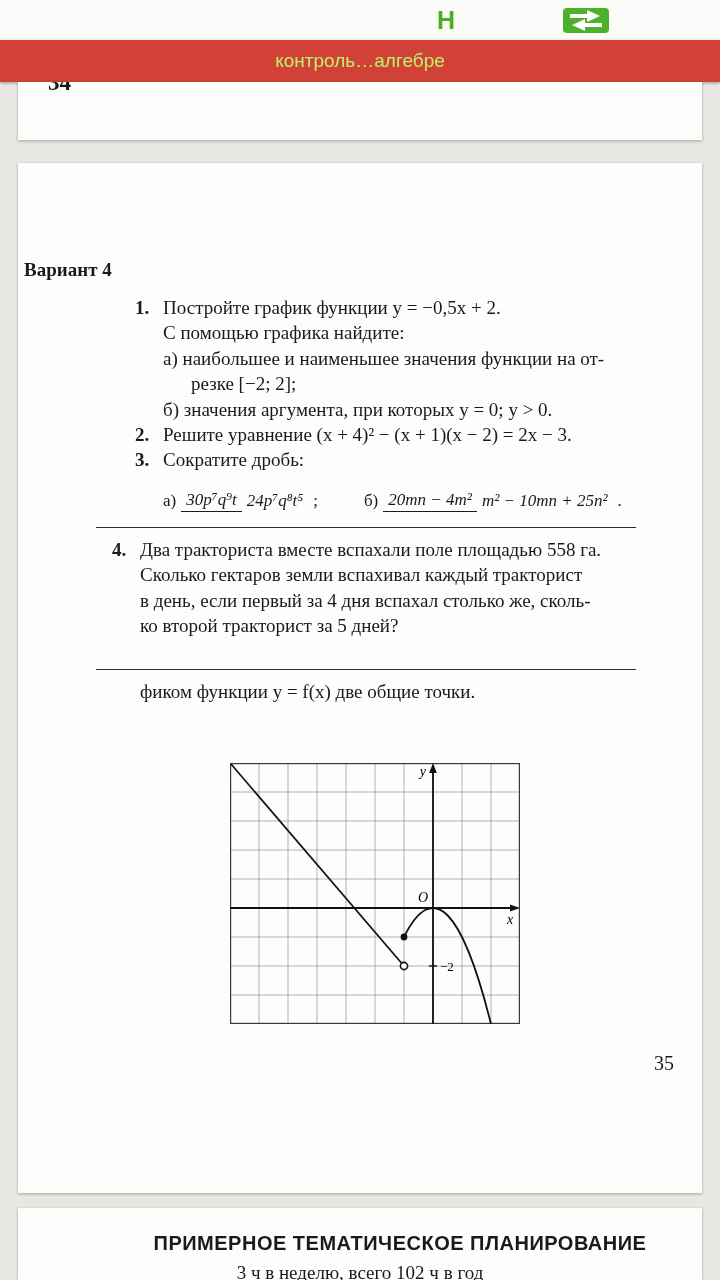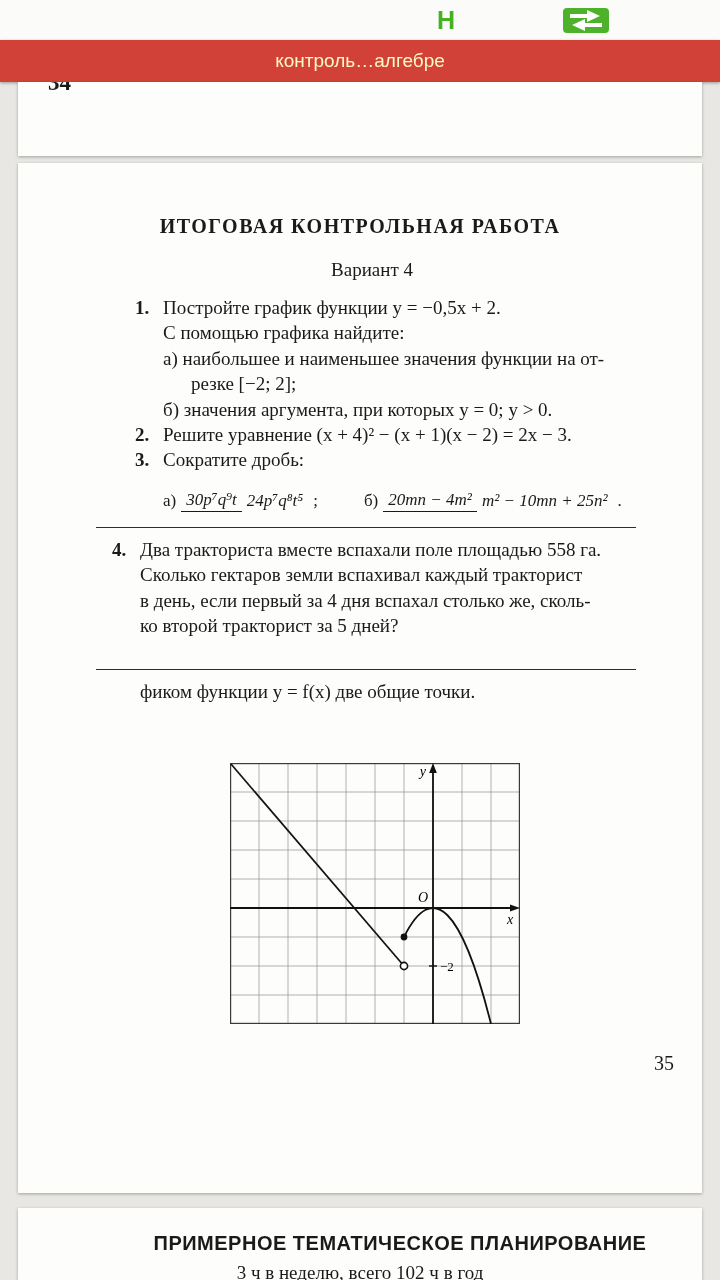--- a/index.html
+++ b/index.html
@@ -21,37 +21,37 @@
   }
   .net-icon{position:absolute;left:562px;top:7px;width:48px;height:27px;}
   .app-bar{
     position:absolute;left:0;top:40px;width:720px;height:42px;
     background:var(--app_bar_bg,#d14138);
     box-shadow:0 1px 3px rgba(0,0,0,.35);
   }
   .app-title{
     width:100%;text-align:center;line-height:42px;
     font-family:"Liberation Sans","DejaVu Sans",sans-serif;
-    font-size:19px;color:#fef9c3;
+    font-size:19px;color:#bef264;
   }
   .viewport{position:absolute;left:0;top:82px;width:720px;height:1198px;}
   .page{
     position:absolute;left:18px;width:684px;background:var(--page_bg,#fdfdfb);
     box-shadow:0 1px 3px rgba(0,0,0,.3);
   }
-  .page-prev{top:0;height:74px;overflow:hidden;}
+  .page-prev{top:0;height:58px;overflow:hidden;}
   .frag{position:absolute;left:30px;top:-12px;font-weight:bold;font-size:23px;}
   .page-main{top:81px;height:1030px;overflow:hidden;}
   .doc-title{
     position:absolute;top:52px;left:0;width:100%;text-align:center;
     font-weight:bold;font-size:20px;letter-spacing:1.5px;
   }
   .variant{
-    position:absolute;top:96px;left:12px;width:100%;text-align:center;
-    font-weight:normal;font-size:19px;
+    position:absolute;top:96px;left:6px;width:100%;text-align:left;
+    font-weight:bold;font-size:19px;
   }
   .sec{position:absolute;left:94px;width:540px;font-size:19px;line-height:25.4px;}
   .sec-top{top:132px;margin-left:23px;}
   .sec-mid{top:374px;}
   .sec-bot{top:516px;}
   .pl{white-space:nowrap;}
   .pnum{display:inline-block;width:28px;font-weight:bold;}
   .ind1{padding-left:28px;}
   .ind2{padding-left:56px;}
   .fracrow{
@@ -95,21 +95,20 @@
   <div class="app-title">контроль…алгебре</div>
 </div>
 
 <div class="viewport">
 
   <div class="page page-prev">
     <div class="frag">34</div>
   </div>
 
   <div class="page page-main">
-    <div class="doc-title">ИТОГОВАЯ КОНТРОЛЬНАЯ РАБОТА</div>
     <div class="variant">Вариант 4</div>
 
     <div class="sec sec-top">
       <div class="prob">
         <div class="pl"><span class="pnum">1.</span><span>Постройте график функции y = −0,5x + 2.</span></div>
         <div class="pl ind1">С помощью графика найдите:</div>
         <div class="pl ind1">а) наибольшее и наименьшее значения функции на от-</div>
         <div class="pl ind2">резке [−2; 2];</div>
         <div class="pl ind1">б) значения аргумента, при которых y = 0; y &gt; 0.</div>
       </div>

